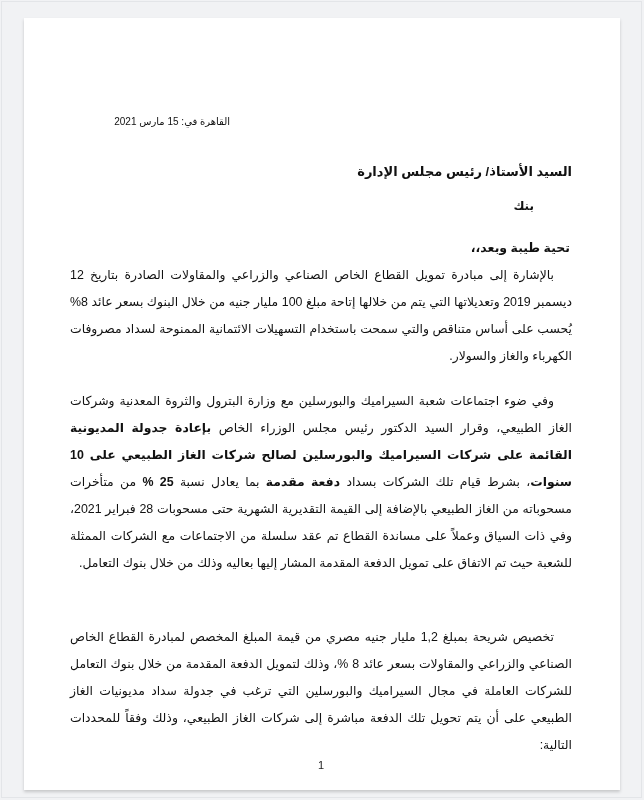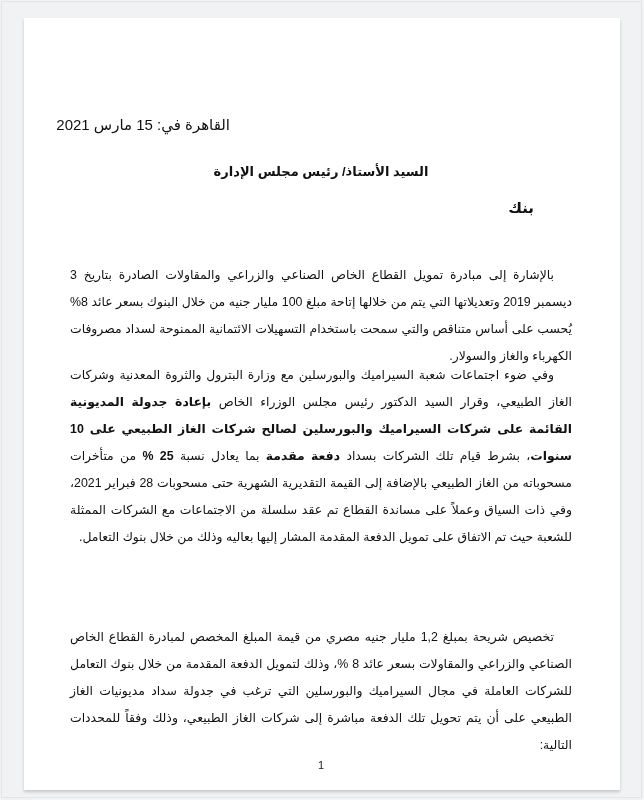--- a/index.html
+++ b/index.html
@@ -25,35 +25,35 @@
   .page-inner {
     position: absolute;
     left: 46px; right: 48px; top: 0; bottom: 0;
     direction: rtl;
     font-size: 12.4px;
   }
   .line { position: absolute; left: 0; right: 0; white-space: nowrap; }
   .date {
     top: 98px; left: 0; right: auto;
     direction: rtl; width: 160px; text-align: right;
-    font-size: 15px;
+    font-size: 10px;
   }
-  .addressee { top: 146px; right: 0; font-weight: bold; font-size: 13px; text-align: center; }
-  .bank { top: 181px; right: 38px; font-weight: bold; font-size: 15px; text-align: right; }
+  .addressee { top: 146px; right: 0; font-weight: bold; font-size: 13px; text-align: right; }
+  .bank { top: 181px; right: 38px; font-weight: bold; font-size: 12px; text-align: right; }
   .greeting { top: 222px; right: 2px; font-weight: bold; font-size: 12.5px; }
 
   .para {
     position: absolute; left: 0; right: 0;
     line-height: 27px;
     text-align: justify;
     text-align-last: right;
   }
   .para .first-indent { display: inline-block; width: 18px; }
   .p1 { top: 244px; }
-  .p2 { top: 344px; }
+  .p2 { top: 370px; }
   .p3 { top: 542px; }
   .p4 { top: 606px; font-weight: normal; }
   .b { font-weight: bold; }
   .page-number {
     position: absolute; top: 741px; left: 0; right: 0;
     text-align: center; font-size: 11px; color: #222;
   }
 </style>
 </head>
 <body>
@@ -62,22 +62,23 @@
 
 <div class="page">
   <div class="page-inner">
 
     <div class="line date">القاهرة في:  15 مارس 2021</div>
 
     <div class="line addressee">السيد الأستاذ/ رئيس مجلس الإدارة</div>
 
     <div class="line bank">بنك</div>
 
+    <div class="line greeting">تحية طيبة وبعد،،</div>
 
-    <div class="para p1"><span class="first-indent"></span><span>بالإشارة إلى مبادرة تمويل القطاع الخاص الصناعي والزراعي والمقاولات الصادرة بتاريخ 3 ديسمبر 2019 وتعديلاتها التي يتم من خلالها إتاحة مبلغ 100 مليار جنيه من خلال البنوك بسعر عائد 8% يُحسب على أساس متناقص والتي سمحت باستخدام التسهيلات الائتمانية الممنوحة لسداد مصروفات الكهرباء والغاز والسولار.</span></div>
+    <div class="para p1"><span class="first-indent"></span><span>بالإشارة إلى مبادرة تمويل القطاع الخاص الصناعي والزراعي والمقاولات الصادرة بتاريخ 12 ديسمبر 2019 وتعديلاتها التي يتم من خلالها إتاحة مبلغ 100 مليار جنيه من خلال البنوك بسعر عائد 8% يُحسب على أساس متناقص والتي سمحت باستخدام التسهيلات الائتمانية الممنوحة لسداد مصروفات الكهرباء والغاز والسولار.</span></div>
 
     <div class="para p2"><span class="first-indent"></span><span>وفي ضوء اجتماعات شعبة السيراميك والبورسلين مع وزارة البترول والثروة المعدنية وشركات الغاز الطبيعي، وقرار السيد الدكتور رئيس مجلس الوزراء الخاص </span><span class="b">بإعادة جدولة المديونية القائمة على شركات السيراميك والبورسلين لصالح شركات الغاز الطبيعي على 10 سنوات</span><span>، بشرط قيام تلك الشركات بسداد </span><span class="b">دفعة مقدمة</span><span> بما يعادل نسبة </span><span class="b">25 %</span><span> من متأخرات مسحوباته من الغاز الطبيعي بالإضافة إلى القيمة التقديرية الشهرية حتى مسحوبات 28 فبراير 2021، وفي ذات السياق وعملاً على مساندة القطاع تم عقد سلسلة من الاجتماعات مع الشركات الممثلة للشعبة حيث تم الاتفاق على تمويل الدفعة المقدمة المشار إليها بعاليه وذلك من خلال بنوك التعامل.</span></div>
 
 
     <div class="para p4"><span class="first-indent"></span><span>تخصيص شريحة بمبلغ 1,2 مليار جنيه مصري من قيمة المبلغ المخصص لمبادرة القطاع الخاص الصناعي والزراعي والمقاولات بسعر عائد 8 %، وذلك لتمويل الدفعة المقدمة من خلال بنوك التعامل للشركات العاملة في مجال السيراميك والبورسلين التي ترغب في جدولة سداد مديونيات الغاز الطبيعي على أن يتم تحويل تلك الدفعة مباشرة إلى شركات الغاز الطبيعي، وذلك وفقاً للمحددات التالية:</span></div>
 
     <div class="page-number">1</div>
   </div>
 </div>
 

